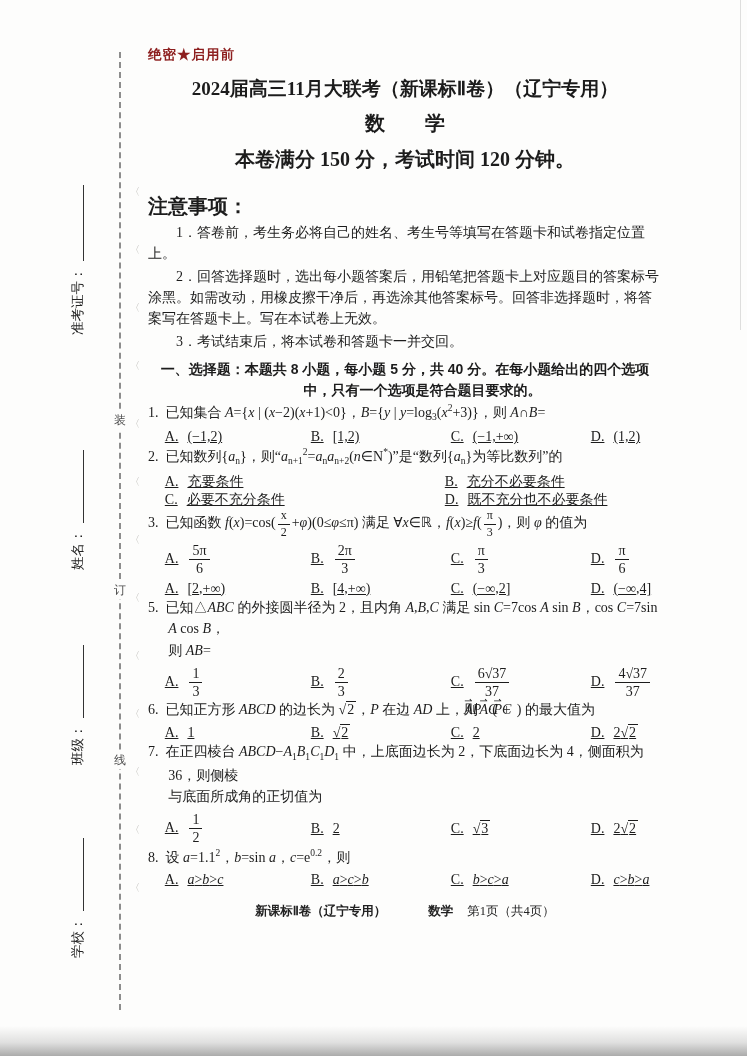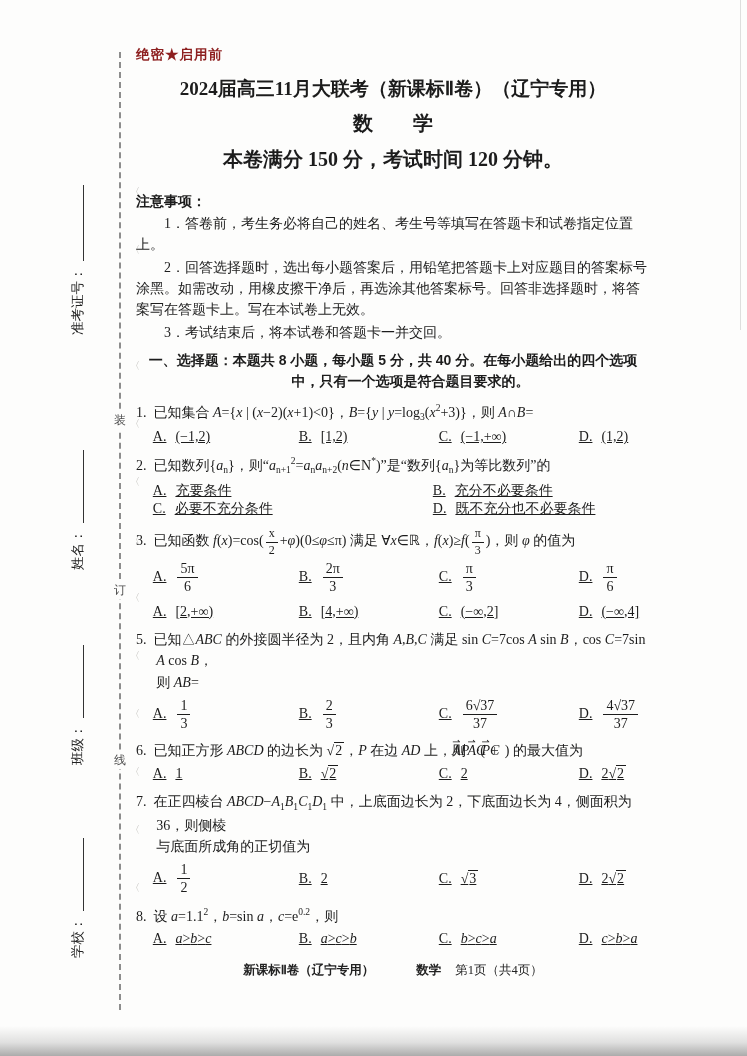--- a/index.html
+++ b/index.html
@@ -20,32 +20,32 @@
   .bc-0 { top:412px; } .bc-1 { top:582px; } .bc-2 { top:752px; }
   .vfield { position:absolute; height:20px; display:flex; align-items:flex-end; gap:6px;
             font-size:13.5px; color:#222; transform:rotate(-90deg); }
   .vfield .vlabel { white-space:nowrap; }
   .vfield .blank { display:inline-block; flex:1; border-bottom:1px solid #333; margin-bottom:3px; }
   .vf-0 { width:150px; left:2px;  top:250px; }
   .vf-1 { width:120px; left:17px; top:500px; }
   .vf-2 { width:120px; left:17px; top:695px; }
   .vf-3 { width:120px; left:17px; top:888px; }
   
-  .content { position:absolute; left:136px; top:46px; width:514px; }
+  .content { position:absolute; left:148px; top:46px; width:514px; }
   .secrecy { font-weight:bold; font-size:13.5px; color:#8d1f1f; letter-spacing:1px; }
   .title { text-align:center; font-size:19px; font-weight:bold; margin:12px 0 0; }
   .subject { text-align:center; font-size:20px; font-weight:bold; margin-top:8px; letter-spacing:10px; text-indent:10px; }
   .exam-info { text-align:center; font-weight:bold; font-size:20px; margin-top:9px; }
   .notes { margin-top:7px; }
-  .notes-title { font-family:"Liberation Sans", sans-serif; font-weight:bold; font-size:14px; margin:20px 0 0; }
+  .notes-title { font-family:"Liberation Sans", sans-serif; font-weight:bold; font-size:20px; margin:20px 0 0; }
   .note-item { margin:2px 0; text-indent:2em; font-size:14px; line-height:1.5; }
   .section-header { font-family:"Liberation Sans", sans-serif; font-weight:bold; font-size:14px;
     line-height:1.5; margin:7px 0 0; padding-left:2.5em; text-indent:-2.5em;text-align:center; }
   
-  .question { margin-top:9px; font-size:14px; }
+  .question { margin-top:0; font-size:14px; }
   .stem { line-height:1.55; padding-left:1.45em; text-indent:-1.45em; }
   .options { margin-top:4px; padding-left:1.2em; display:grid; align-items:center;text-decoration:underline; }
   .cols4 { grid-template-columns:146px 140px 140px auto; }
   .cols2 { grid-template-columns:280px auto; }
   .opt { white-space:nowrap; }
   .opt-label { margin-right:9px; }
   .mi { font-style:italic; }
   sub { font-size:0.68em; } sup { font-size:0.68em; }
   .frac { display:inline-flex; flex-direction:column; align-items:center; vertical-align:middle;
           margin:0 2px; line-height:1.1; text-indent:0; }

